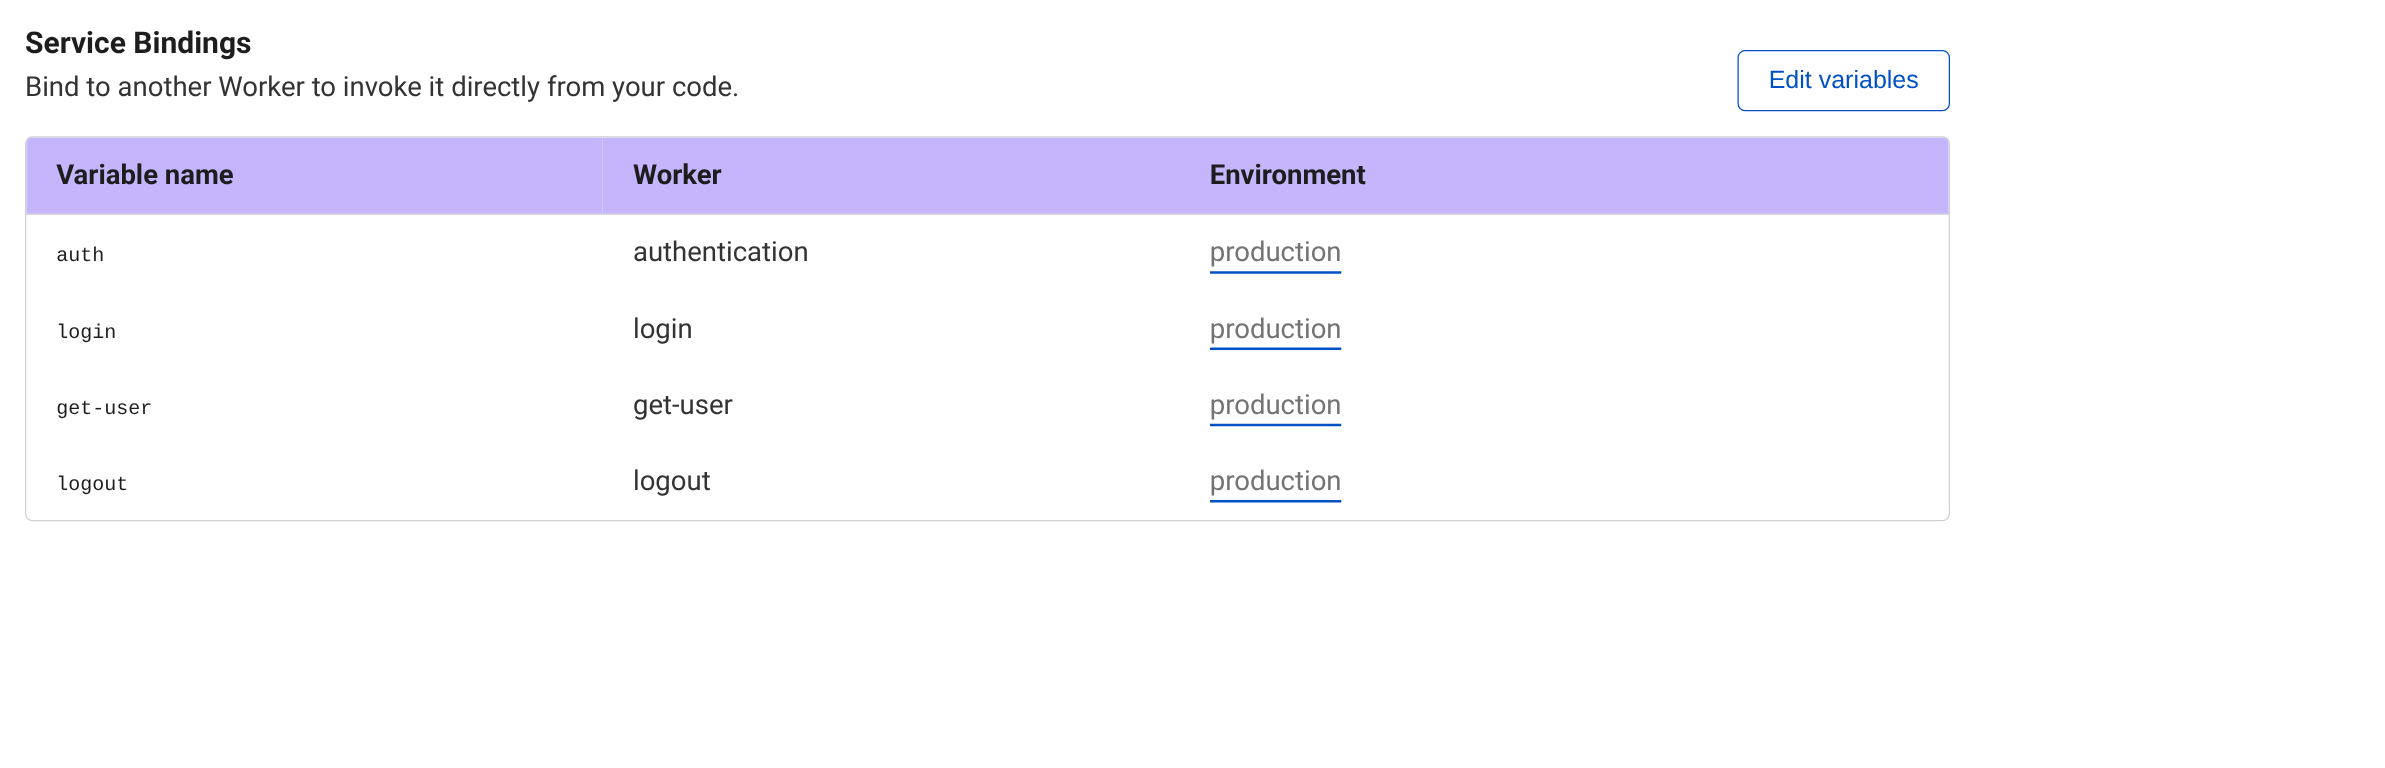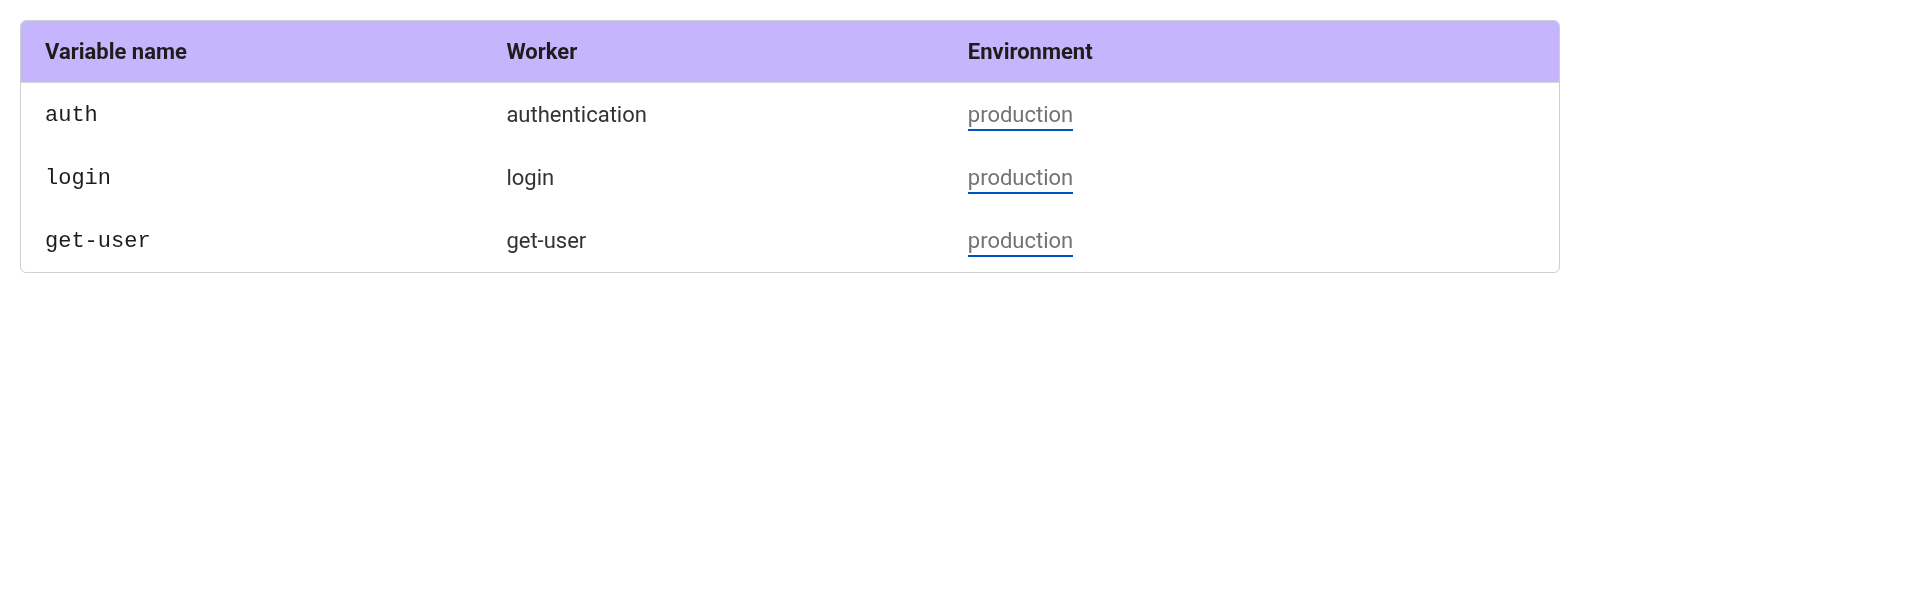--- a/index.html
+++ b/index.html
@@ -78,35 +78,42 @@
       width: 30%;
     }
     th:nth-child(2), td:nth-child(2) {
       width: 30%;
     }
     th:nth-child(3), td:nth-child(3) {
       width: 40%;
     }
     .var-name {
       font-family: "SFMono-Regular", Consolas, "Liberation Mono", Menlo, monospace;
-      font-size: 22px;
+      font-size: 16px;
       color: #1d1d1d;
     }
     .env-link {
       color: #737373;
       text-decoration: none;
       border-bottom: 2px solid #0051c3;
       padding-bottom: 2px;
       cursor: pointer;
     }
   </style>
 </head>
 <body>
 
 <div class="container">
+  <div class="header-row">
+    <div class="header-text">
+      <h2 class="section-title">Service Bindings</h2>
+      <p class="section-description">Bind to another Worker to invoke it directly from your code.</p>
+    </div>
+    <button class="edit-button">Edit variables</button>
+  </div>
 
   <div class="table-wrapper">
     <table>
       <thead>
         <tr>
           <th>Variable name</th>
           <th>Worker</th>
           <th>Environment</th>
         </tr>
       </thead>
@@ -119,16 +126,21 @@
         <tr>
           <td><span class="var-name">login</span></td>
           <td>login</td>
           <td><a class="env-link">production</a></td>
         </tr>
         <tr>
           <td><span class="var-name">get-user</span></td>
           <td>get-user</td>
           <td><a class="env-link">production</a></td>
         </tr>
+        <tr>
+          <td><span class="var-name">logout</span></td>
+          <td>logout</td>
+          <td><a class="env-link">production</a></td>
+        </tr>
       </tbody>
     </table>
   </div>
 </div>
 
 </body></html>

